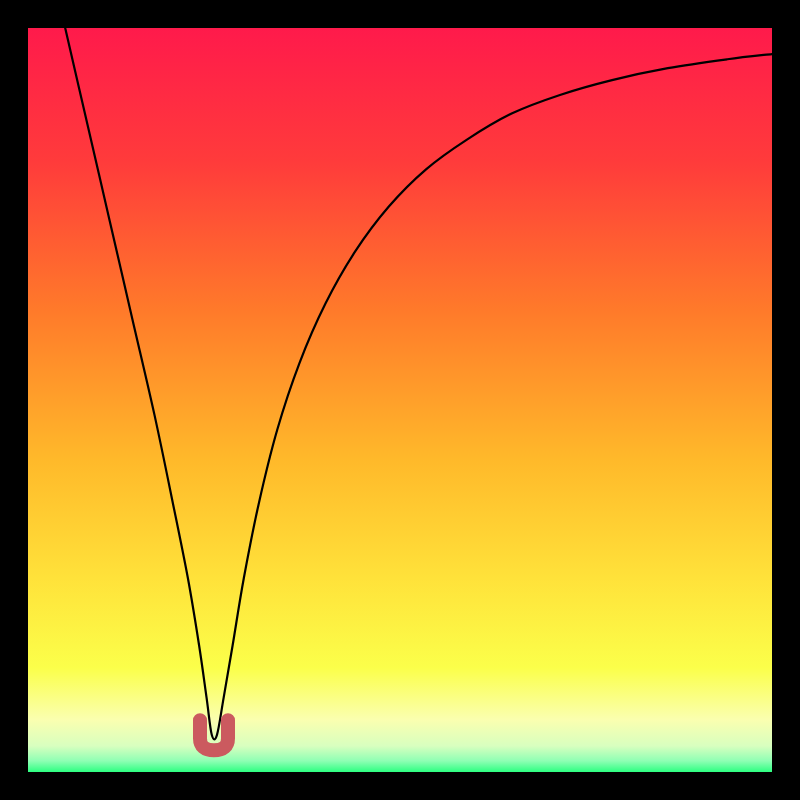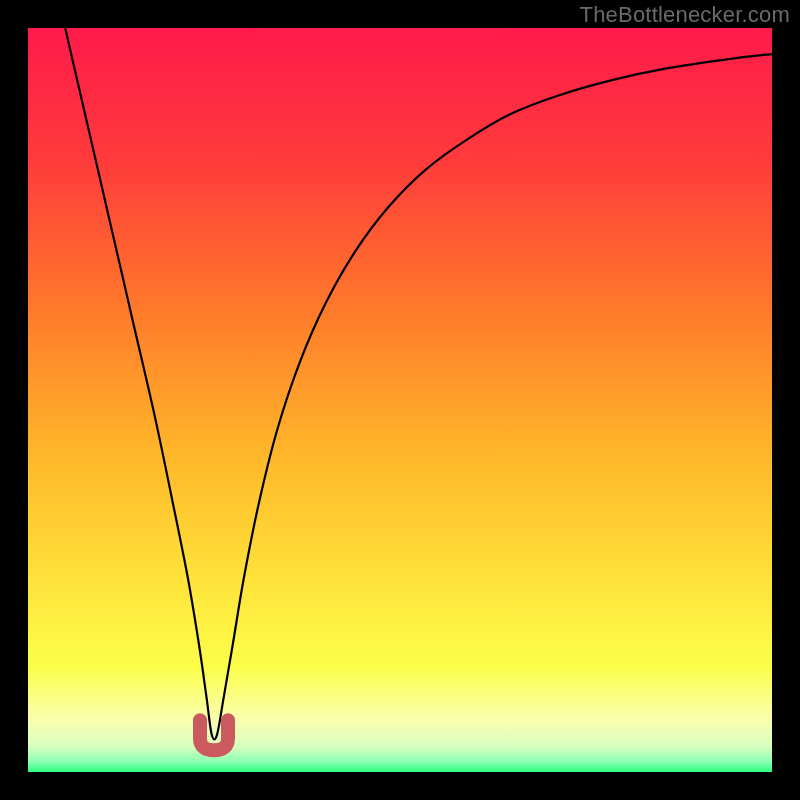--- a/index.html
+++ b/index.html
@@ -52,21 +52,20 @@
     stroke-width: 14;
     fill: none;
     stroke-linecap: round;
     stroke-linejoin: round;
   }
 </style>
 </head>
 <body>
 
 <div class="outer">
-  <div class="watermark">TheBottlenecker.com</div>
 
   <div class="plot-frame">
     <svg class="plot" id="plot-svg" viewBox="0 0 744 744" preserveAspectRatio="none">
       <defs>
         <linearGradient id="bg-grad" x1="0" y1="0" x2="0" y2="1">
             <stop offset="0.00%" stop-color="#ff1a4b"></stop>
             <stop offset="18.00%" stop-color="#ff3b3b"></stop>
             <stop offset="38.00%" stop-color="#ff7a2a"></stop>
             <stop offset="58.00%" stop-color="#ffb92a"></stop>
             <stop offset="74.00%" stop-color="#ffe23a"></stop>

